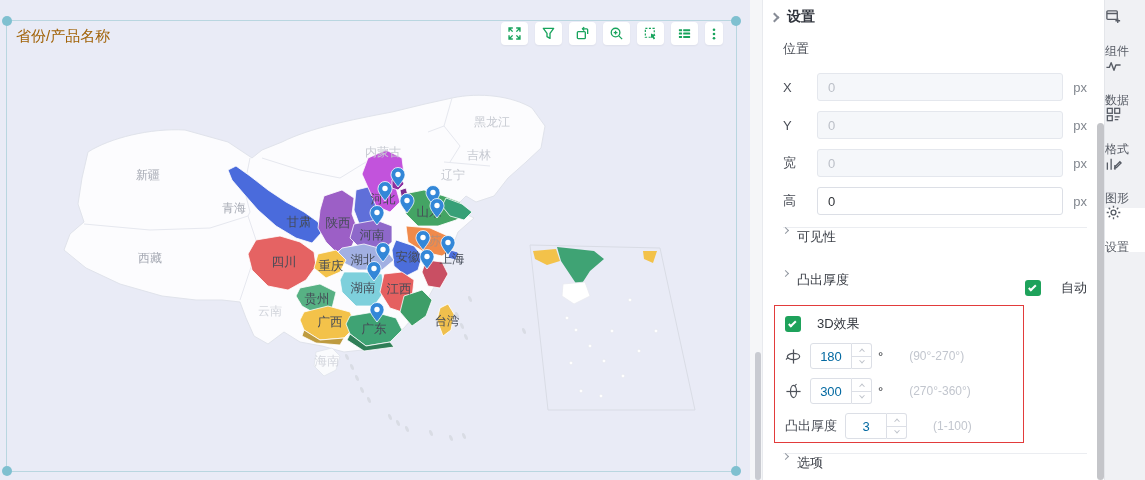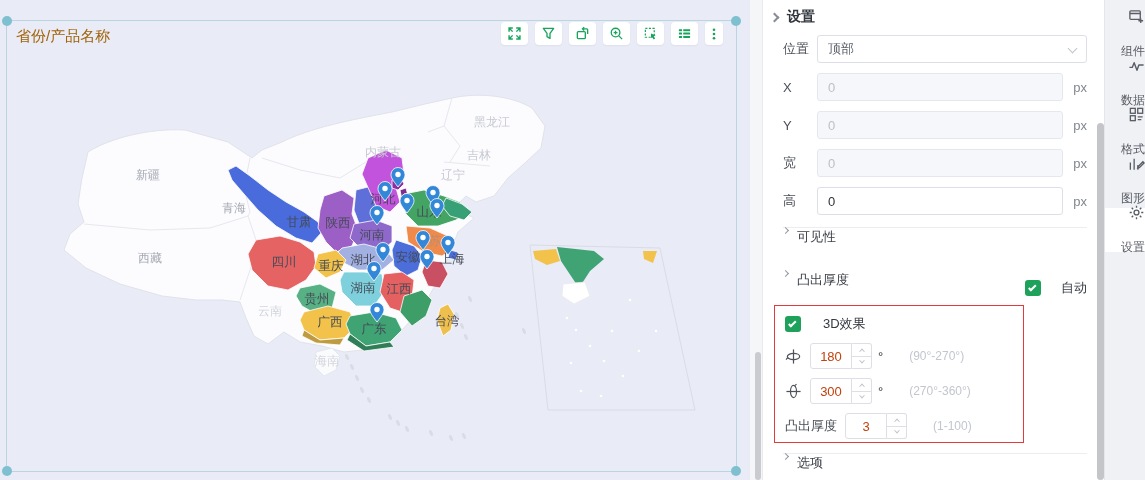--- a/index.html
+++ b/index.html
@@ -36,43 +36,43 @@
   .ftext.dis{background:#F5F7FA;border-color:#E4E7ED;color:#BCC0C8}
   .unit{width:18px;text-align:right;font-size:13px;color:#82878F;margin-left:6px}
   .section{display:flex;font-size:13px;color:#3A3E46;cursor:pointer}
   .schev{width:5px;height:5px;border-top:1.6px solid #9298A1;border-right:1.6px solid #9298A1;transform:rotate(45deg);margin-right:9px}
   #sec-visibility{margin-top:10px;border-top:1px solid #EBEDF1;height:44px}
   #sec-map{height:34px}
   .auto{margin-left:auto;display:flex;align-items:center;gap:20px}
   .checkbox{width:16px;height:16px;border-radius:3px;background:#1EA25B;display:flex;align-items:center;justify-content:center;cursor:pointer}
   .check{width:8px;height:4px;border-left:2px solid #fff;border-bottom:2px solid #fff;transform:rotate(-45deg) translate(0,-1px)}
   .redbox{position:relative;margin-left:-9px;width:250px;height:138px;border:1px solid #E23B3B;padding:8px 0 0 10px}
-  .cbrow{display:flex;align-items:center;gap:22px;height:20px}
+  .cbrow{display:flex;align-items:center;gap:16px;height:20px}
   .e3title{font-size:13px;color:#34383F}
   .erow{display:flex;align-items:center;height:26px;margin-top:9px}
   .eicon{width:17px;height:17px;color:#4E525A;margin-right:8px;display:flex}
   .elabel{font-size:13px;color:#4A4E57;margin-right:8px}
   .ngroup{display:inline-flex;height:26px}
-  .nval{width:42px;border:1px solid #DCDFE6;border-radius:3px 0 0 3px;display:flex;align-items:center;justify-content:center;font-size:13px;color:#c2410c;background:#fff}
+  .nval{width:42px;border:1px solid #DCDFE6;border-radius:3px 0 0 3px;display:flex;align-items:center;justify-content:center;font-size:13px;color:#0369a1;background:#fff}
   .stepper{width:20px;display:flex;flex-direction:column;border:1px solid #DCDFE6;border-left:none;border-radius:0 3px 3px 0;cursor:pointer}
   .sup,.sdn{flex:1;display:flex;align-items:center;justify-content:center}
   .sup{border-bottom:1px solid #DCDFE6}
   .car-up{width:4px;height:4px;border-top:1.4px solid #BFC3CB;border-right:1.4px solid #BFC3CB;transform:rotate(-45deg) translate(-1px,1px)}
   .car-dn{width:4px;height:4px;border-left:1.4px solid #BFC3CB;border-bottom:1.4px solid #BFC3CB;transform:rotate(-45deg) translate(1px,-1px)}
   .deg{margin-left:6px;font-size:13px;color:#303338}
   .hint{margin-left:26px;font-size:12px;color:#C2C6CE}
   #sec-options{margin-top:10px;border-top:1px solid #EBEDF1;border-bottom:1px solid #EBEDF1;height:33px}
 
   
   .pscroll{position:absolute;left:1097px;top:0;width:7px;height:480px;background:#fff}
   .pthumb{position:absolute;left:0;top:123px;width:7px;height:357px;border-radius:4px;background:#C4C5C9}
 
   
   .sidebar{position:absolute;left:1104px;top:0;width:41px;height:480px;background:#F0F1F4;border-left:1px solid #E4E6EA;padding-top:12px}
-  .sitem{height:44px;margin-bottom:5px;display:flex;flex-direction:column;align-items:flex-end;justify-content:center;gap:18px;color:#585D66;cursor:pointer}
+  .sitem{height:44px;margin-bottom:5px;display:flex;flex-direction:column;align-items:flex-start;justify-content:center;gap:18px;color:#585D66;cursor:pointer}
   .sitem.active{background:#fff}
   .slabel{font-size:12px;color:#585D66}
 </style>
 </head>
 <body>
 
 <div class="canvas">
   <svg class="map-svg" width="750" height="480" viewBox="0 0 750 480">
       <path d="M88 152 C110 138 150 128 185 130 L228 142 L252 158 L262 150 L282 142 C310 128 350 120 392 112 L425 104 L452 98 C480 92 512 96 532 108 L545 126 L541 148 L526 162 L508 178 L494 196 L476 202 L466 196 L456 206 L466 214 L474 218 L458 232 L452 248 L446 262 L438 280 L428 298 L418 312 L404 328 L386 342 L362 350 L344 352 L322 346 L300 342 L284 332 L268 344 L254 336 L246 318 L240 302 L222 300 L196 300 L162 296 L120 284 L86 268 L64 250 L70 234 L84 222 L78 204 L82 178 Z" fill="#FCFCFE" stroke="#E0E3EB" stroke-width="1"></path>
       <path d="M84 224 L150 230 L210 228 L248 216" fill="none" stroke="#E6E8EF" stroke-width="1"></path>
@@ -268,24 +268,20 @@
 </div>
 
 <div class="panel">
   <div class="phead">
     <span class="pchev"></span>
     <span class="ptitle">设置</span>
   </div>
 
   <div class="prow">
     <span class="plabel">位置</span>
-    <div class="pselect">
-      <span>顶部</span>
-      <span class="chev-dn"></span>
-    </div>
   </div>
 
   <div>
       <div class="frow">
         <span class="flabel">X</span>
         <div class="ftext dis">0</div>
         <span class="unit">px</span>
       </div>
       <div class="frow">
         <span class="flabel">Y</span>

